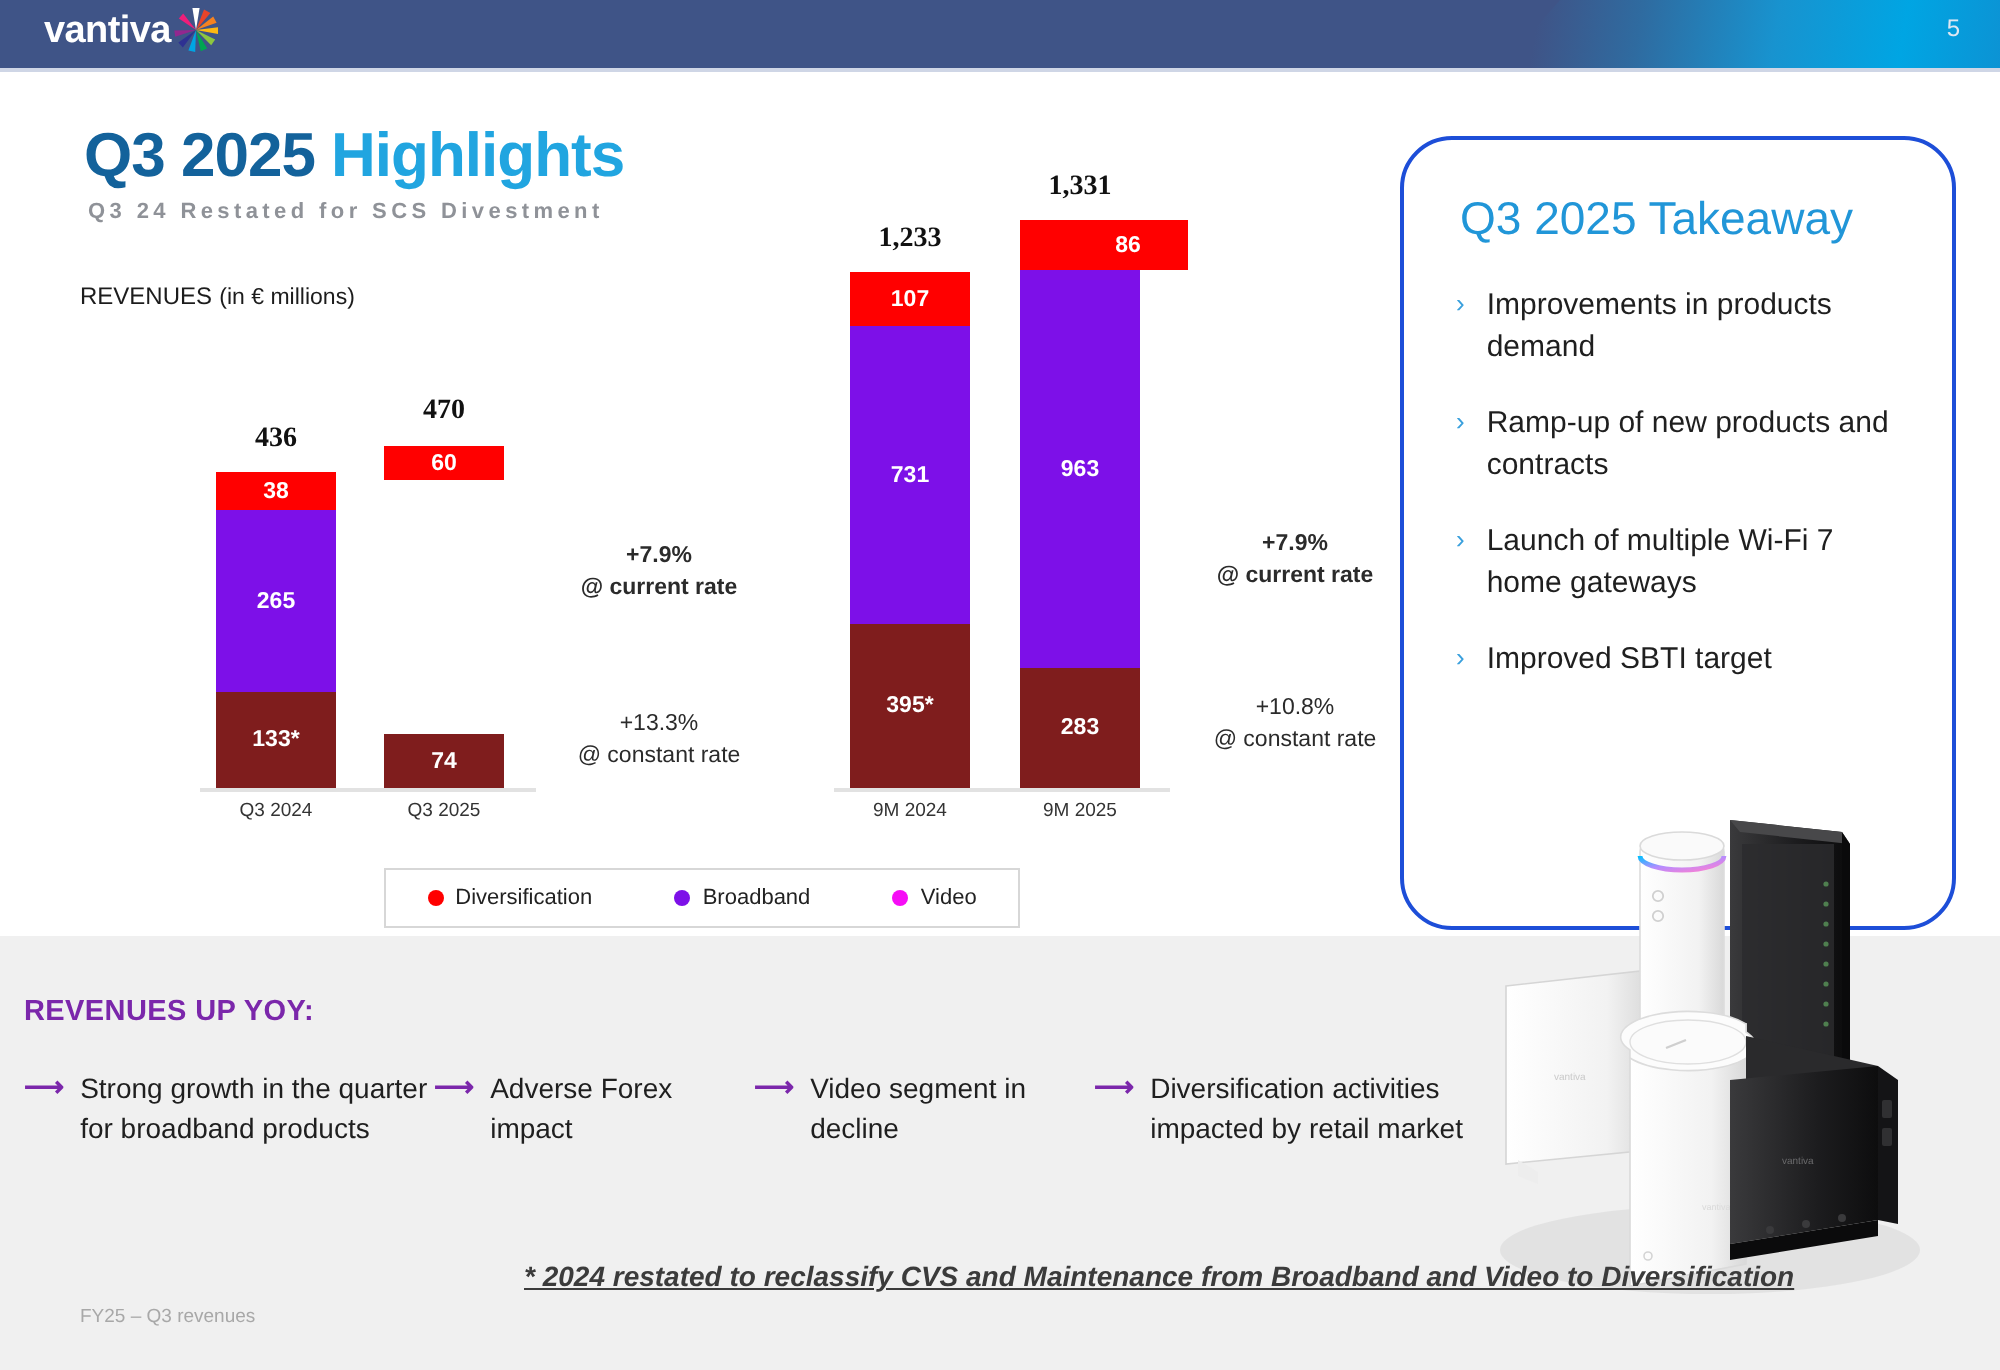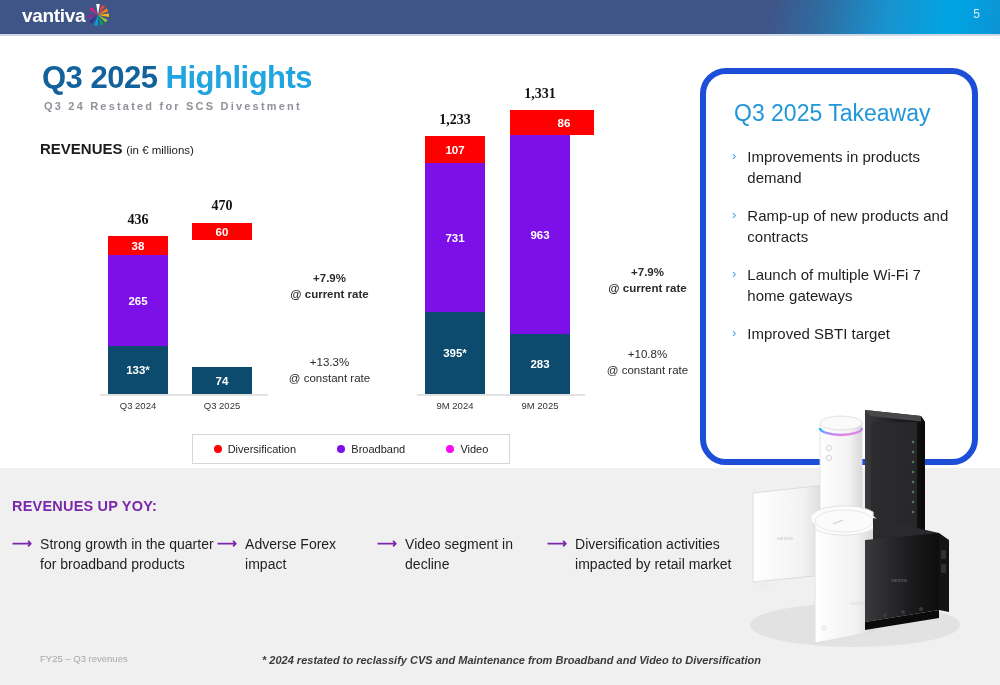--- a/index.html
+++ b/index.html
@@ -43,30 +43,30 @@
   }
   .title .t-dark{color:#13629b;}
   .title .t-light{color:#21a5e0;}
   .subtitle{
     position:absolute;left:44px;top:100px;
     font-size:11px;font-weight:bold;color:#8f9298;letter-spacing:2.2px;
   }
   .rev-label{
     position:absolute;left:40px;top:140px;font-size:13px;color:#1c1c1c;
   }
-  .rev-label b{font-weight:bold;font-size:15px;}
+  .rev-label b{font-weight:normal;font-size:12px;}
   .rev-label span{font-size:11.5px;}
   
   .chart{position:absolute;left:0;top:0;width:700px;height:420px;}
   .bar{position:absolute;width:60px;}
   .seg{position:absolute;width:60px;left:0;display:flex;align-items:center;justify-content:center;}
   .seg span{color:#ffffff;font-size:11.5px;font-weight:bold;}
   .seg.red{background:#ff0000;}
   .seg.purple{background:#7d10e8;}
-  .seg.magenta{background:#0c4a6e;}
+  .seg.magenta{background:#7f1d1d;}
   .bar-total{
     position:absolute;width:60px;text-align:center;
     font-size:14px;font-weight:bold;color:#111111;font-family:Liberation Serif, serif;
   }
   .bar-cat{
     position:absolute;width:90px;text-align:center;
     font-size:9.5px;color:#333333;
   }
   .axis{position:absolute;height:2px;background:#e2e2e2;}
   .note{position:absolute;text-align:center;font-size:11.5px;color:#2b2b2b;line-height:16px;}
@@ -76,21 +76,21 @@
     position:absolute;left:192px;top:434px;width:316px;height:28px;
     border:1px solid #d7d7d7;background:#ffffff;
     display:flex;align-items:center;justify-content:space-around;
   }
   .legend-item{display:flex;align-items:center;gap:6px;}
   .legend-dot{width:8px;height:8px;border-radius:50%;}
   .legend-label{font-size:11px;color:#222222;}
   
   .takeaway{
     position:absolute;left:700px;top:68px;width:278px;height:397px;
-    border:6px solid #1d4ed8;border-radius:26px;background:#ffffff;
+    border:2px solid #1d4ed8;border-radius:26px;background:#ffffff;
     box-sizing:border-box;
   }
   .takeaway-title{
     position:absolute;left:28px;top:26px;
     font-size:23px;color:#2196d8;
   }
   .takeaway-list{position:absolute;left:26px;top:72px;width:228px;}
   .tk-item{display:flex;gap:11px;margin-bottom:17px;}
   .tk-chev{color:#3aa0dd;font-size:13px;line-height:20px;}
   .tk-text{font-size:15px;color:#1f1f1f;line-height:21px;}
@@ -106,22 +106,22 @@
     font-size:14.5px;font-weight:bold;color:#7b27ab;letter-spacing:0.2px;
   }
   .band-cols{position:absolute;left:12px;top:534px;width:740px;display:flex;gap:0;}
   .band-col{display:flex;gap:8px;}
   .band-arrow{color:#7b27ab;font-size:14px;font-weight:bold;line-height:19px;}
   .band-text{font-size:14px;color:#1f1f1f;line-height:20px;}
   .footer-left{
     position:absolute;left:40px;top:653px;font-size:9.5px;color:#a8a8a8;
   }
   .footer-note{
-    position:absolute;left:262px;top:654px;font-size:11px;color:#3b3b3b;
-    font-style:italic;font-weight:bold;
+    position:absolute;left:262px;top:630px;font-size:14px;color:#3b3b3b;
+    font-style:italic;font-weight:bold;text-decoration:underline;
   }
 </style>
 </head>
 <body>
 
 <div class="header">
   <div class="header-accent"></div>
 </div>
 <div class="header-underline"></div>
 

